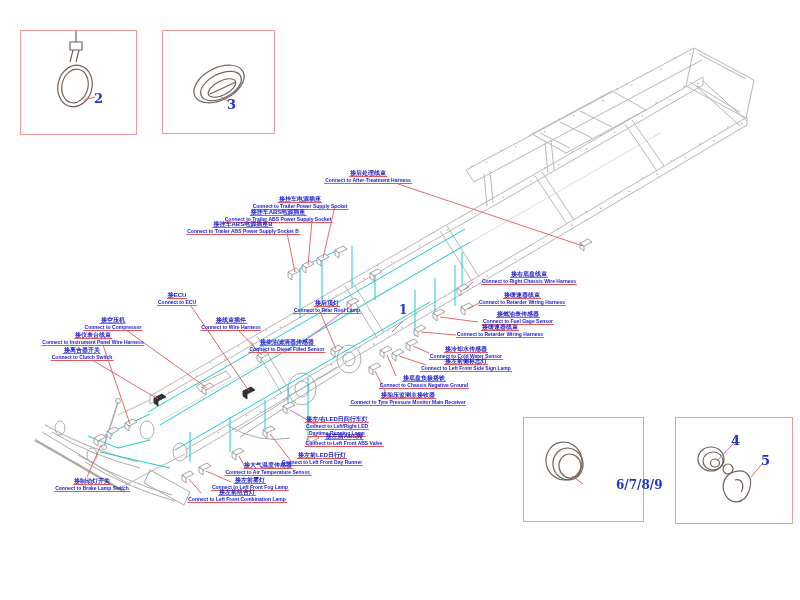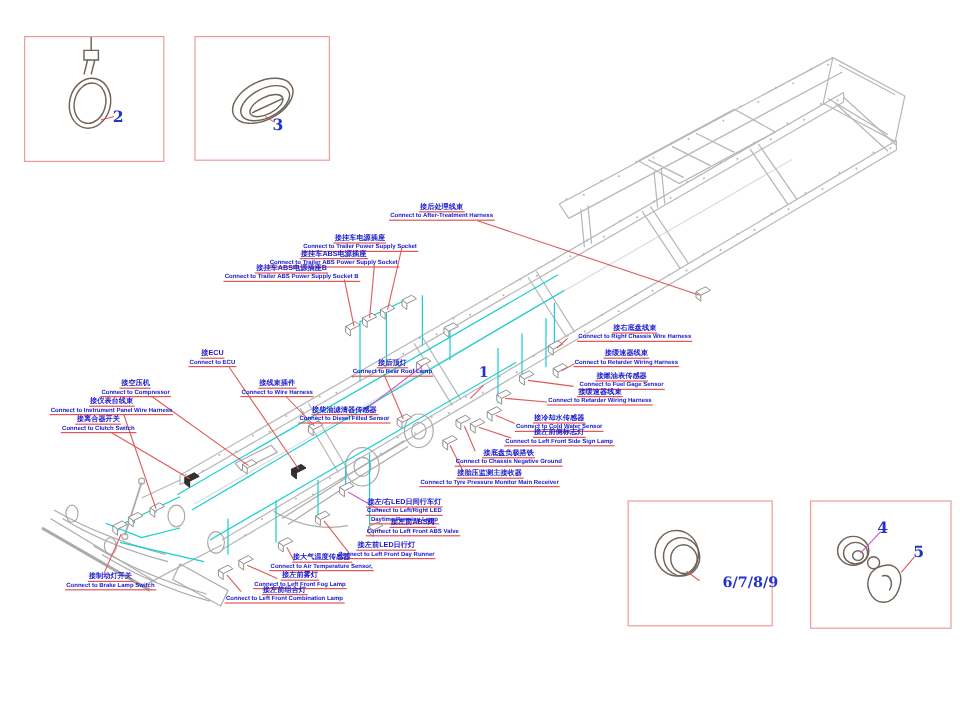--- a/index.html
+++ b/index.html
@@ -456,18 +456,18 @@
       </div>
       <div class="lbl" style="left: 92px; top: 478px;">
         <div><span class="tline zh">接制动灯开关</span></div>
         <div><span class="tline en">Connect to Brake Lamp Switch</span></div>
       </div>
     </div>
   <div id="numbers-layer">
       <div class="itemnum small" style="left: 399px; top: 304px;">1</div>
       <div class="itemnum" style="left: 94px; top: 92px;">2</div>
       <div class="itemnum" style="left: 227px; top: 98px;">3</div>
-      <div class="itemnum small" style="left: 602px; top: 479px;">6/7/8/9</div>
+      <div class="itemnum small" style="left: 616px; top: 479px;">6/7/8/9</div>
       <div class="itemnum" style="left: 731px; top: 434px;">4</div>
       <div class="itemnum" style="left: 761px; top: 454px;">5</div>
     </div>
 
 </div>
 
 </body></html>

